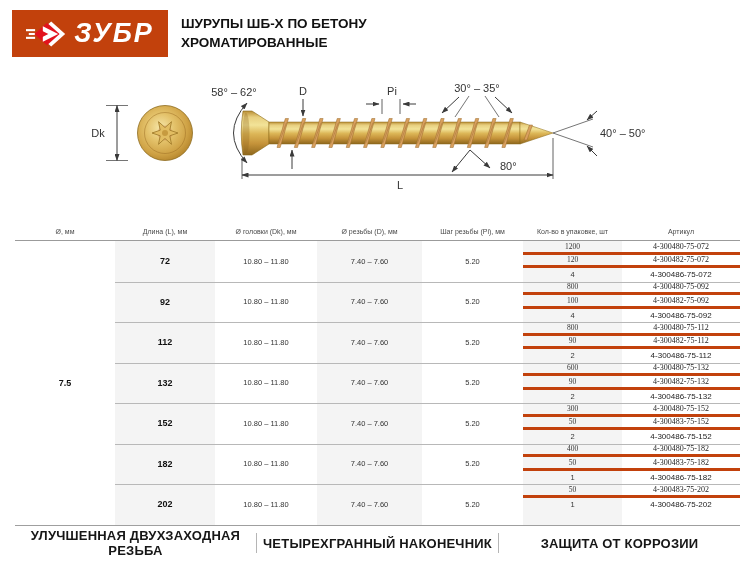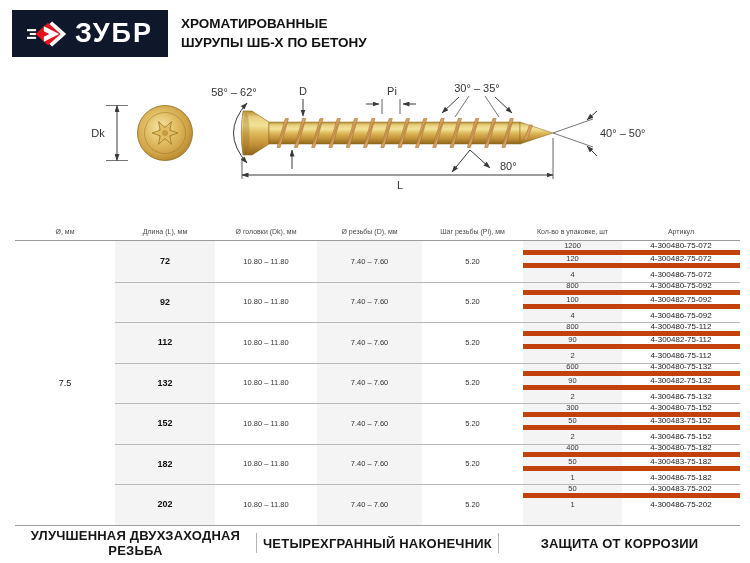--- a/index.html
+++ b/index.html
@@ -1,50 +1,50 @@
 <!DOCTYPE html>
 <html><head>
 <meta charset="utf-8">
 <style>
   html,body{margin:0;padding:0;background:#fff;}
   body{width:750px;height:563px;position:relative;overflow:hidden;
        font-family:"Liberation Sans","DejaVu Sans",sans-serif;}
 
   
-  .logo{position:absolute;left:12px;top:10px;width:156px;height:47px;background:#0f172a;
-        display:flex;align-items:center;justify-content:center;gap:6px;}
+  .logo{position:absolute;left:12px;top:10px;width:156px;height:47px;background:#c2410c;
+        display:flex;align-items:center;justify-content:center;gap:6px;font-style:italic;}
   .logo-text{color:#fff;font-weight:bold;font-size:27px;letter-spacing:2px;line-height:1;}
   .title{position:absolute;left:181px;top:14px;font-weight:bold;font-size:13.5px;
          color:#111;line-height:19px;}
 
   
   .diagram{position:absolute;left:0;top:80px;width:750px;height:120px;}
   .diagram text{font-size:11px;fill:#333;}
 
   
   .table{position:absolute;left:15px;top:222px;width:725px;}
   .thead{display:flex;height:18px;align-items:center;border-bottom:1px solid #9b9b9b;
          font-size:7px;color:#4a4a4a;}
   .th{display:flex;align-items:center;justify-content:center;}
   .w100{width:100px}.w102{width:102px}.w105{width:105px}.w101{width:101px}
   .w99{width:99px}.w118{width:118px}
   .tbody-wrap{position:relative;border-bottom:1px solid #9f9f9f;}
   .stripe{position:absolute;top:0;bottom:0;background:#f4f4f4;}
   .s2{left:100px;width:100px}.s4{left:302px;width:105px}.s6{left:508px;width:99px}
   .diam{position:absolute;left:0;top:0;bottom:0;width:100px;display:flex;align-items:center;
-        justify-content:center;font-weight:normal;font-size:9px;color:#111;}
+        justify-content:center;font-weight:bold;font-size:9px;color:#111;}
   .group{position:relative;display:flex;height:40.5px;margin-left:100px;}
   .gl::before{content:'';position:absolute;left:0;right:0;top:0;height:1px;background:#b8b8b8;}
   .tcell{display:flex;align-items:center;justify-content:center;}
   .len{font-weight:bold;font-size:9px;color:#111;}
   .num{font-size:7.5px;color:#333;}
   .sku{font-size:8px;color:#222;}
   .packs{display:flex;flex-direction:column;width:217px;}
   .pack{display:flex;height:13.5px;box-sizing:border-box;}
-  .pack:not(:last-child){border-bottom:5px solid #c2410c;}
+  .pack:not(:last-child){border-bottom:3px solid #c2410c;font-family:Liberation Serif, serif;}
 
   
   .footer{position:absolute;left:15px;top:524px;width:725px;height:38px;display:flex;align-items:center;}
   .feat{flex:1;text-align:center;font-weight:bold;font-size:13px;color:#161616;letter-spacing:.2px;}
   .fdiv{width:1px;height:20px;background:#b5b5b5;}
 </style>
 </head>
 <body>
 
 <div class="logo">
@@ -53,22 +53,22 @@
     <rect x="4" y="18.5" width="9" height="3" fill="#fff"></rect>
     <rect x="0" y="24" width="13" height="3" fill="#fff"></rect>
     <polygon points="36,2 56,20 36,38 16,20" fill="#fff"></polygon>
     <polygon points="30,4 48,20 30,36 12,20" fill="#e2131d"></polygon>
     <polygon points="24,9 46,20 24,31" fill="#fff"></polygon>
     <polygon points="22,15 32,20 22,25" fill="#e2131d"></polygon>
   </svg>
   <div class="logo-text">ЗУБР</div>
 </div>
 <div class="title">
+  <div>ШУРУПЫ ШБ-Х ПО БЕТОНУ</div>
   <div>ХРОМАТИРОВАННЫЕ</div>
-  <div>ШУРУПЫ ШБ-Х ПО БЕТОНУ</div>
 </div>
 
 <svg class="diagram" viewBox="0 0 750 120">
   <defs>
     <marker id="ar" markerWidth="7" markerHeight="5" refX="6.5" refY="2.5" orient="auto-start-reverse">
       <path d="M0,0 L7,2.5 L0,5 Z" fill="#3a3a3a"></path>
     </marker>
     <radialGradient id="goldR" cx="42%" cy="40%" r="65%">
       <stop offset="0%" stop-color="#f6e6a8"></stop>
         <stop offset="40%" stop-color="#e3c169"></stop>

